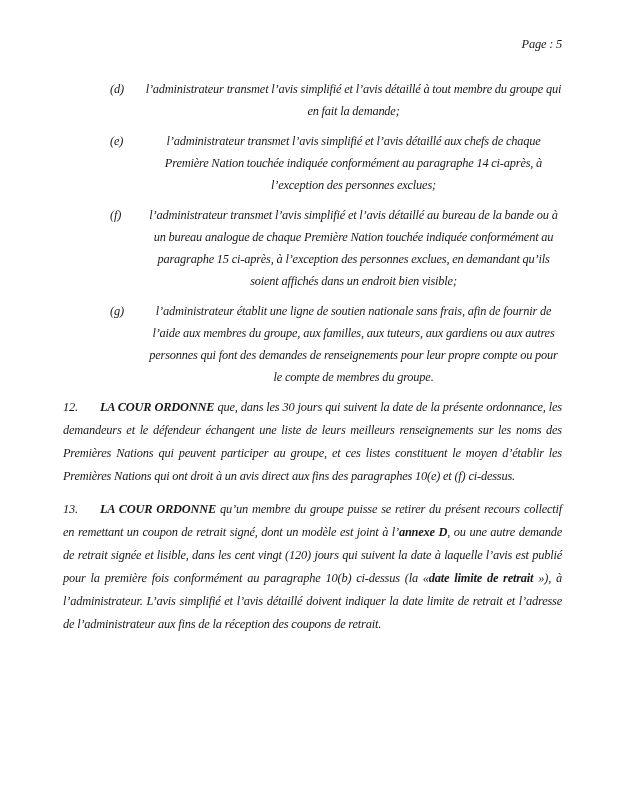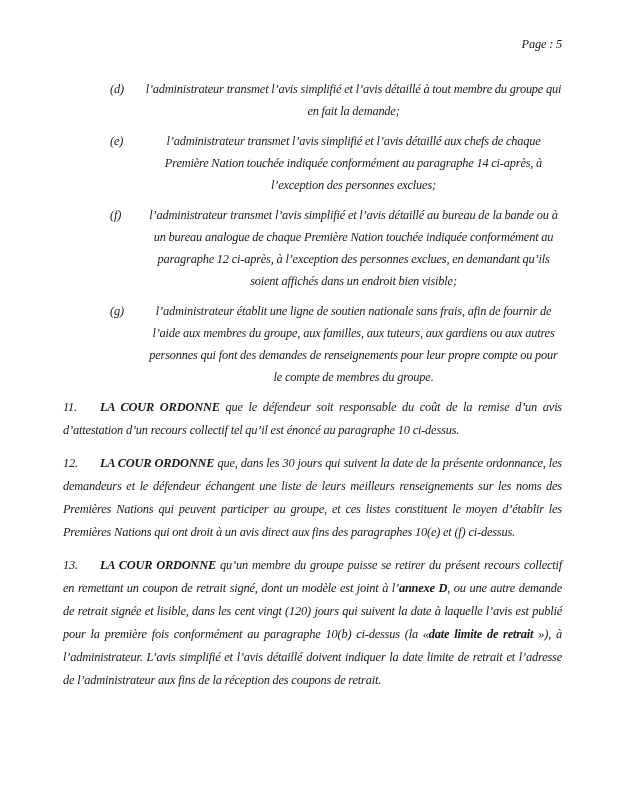--- a/index.html
+++ b/index.html
@@ -67,31 +67,28 @@
     <div class="list-item">
       <span class="li-label">(d)</span>
       <span class="li-text">l’administrateur transmet l’avis simplifié et l’avis détaillé à tout membre du groupe qui en fait la demande;</span>
     </div>
     <div class="list-item">
       <span class="li-label">(e)</span>
       <span class="li-text">l’administrateur transmet l’avis simplifié et l’avis détaillé aux chefs de chaque Première Nation touchée indiquée conformément au paragraphe 14 ci-après, à l’exception des personnes exclues;</span>
     </div>
     <div class="list-item">
       <span class="li-label">(f)</span>
-      <span class="li-text">l’administrateur transmet l’avis simplifié et l’avis détaillé au bureau de la bande ou à un bureau analogue de chaque Première Nation touchée indiquée conformément au paragraphe 12 ci-après, à l’exception des personnes exclues, en demandant qu’ils soient affichés dans un endroit bien visible;</span>
+      <span class="li-text">l’administrateur transmet l’avis simplifié et l’avis détaillé au bureau de la bande ou à un bureau analogue de chaque Première Nation touchée indiquée conformément au paragraphe 15 ci-après, à l’exception des personnes exclues, en demandant qu’ils soient affichés dans un endroit bien visible;</span>
     </div>
     <div class="list-item">
       <span class="li-label">(g)</span>
       <span class="li-text">l’administrateur établit une ligne de soutien nationale sans frais, afin de fournir de l’aide aux membres du groupe, aux familles, aux tuteurs, aux gardiens ou aux autres personnes qui font des demandes de renseignements pour leur propre compte ou pour le compte de membres du groupe.</span>
     </div>
   </div>
 
-  <div class="para">
-    <span class="p-num">11.</span><span><span class="bold">LA COUR ORDONNE</span><span class=""> que le défendeur soit responsable du coût de la remise d’un avis d’attestation d’un recours collectif tel qu’il est énoncé au paragraphe 10 ci-dessus.</span></span>
-  </div>
 
   <div class="para">
     <span class="p-num">12.</span><span><span class="bold">LA COUR ORDONNE</span><span class=""> que, dans les 30 jours qui suivent la date de la présente ordonnance, les demandeurs et le défendeur échangent une liste de leurs meilleurs renseignements sur les noms des Premières Nations qui peuvent participer au groupe, et ces listes constituent le moyen d’établir les Premières Nations qui ont droit à un avis direct aux fins des paragraphes 10(e) et (f) ci-dessus.</span></span>
   </div>
 
   <div class="para">
     <span class="p-num">13.</span><span><span class="bold">LA COUR ORDONNE</span><span class=""> qu’un membre du groupe puisse se retirer du présent recours collectif en remettant un coupon de retrait signé, dont un modèle est joint à l’</span><span class="bold">annexe D</span><span class="">, ou une autre demande de retrait signée et lisible, dans les cent vingt (120) jours qui suivent la date à laquelle l’avis est publié pour la première fois conformément au paragraphe 10(b) ci-dessus (la «</span><span class="bold">date limite de retrait</span><span class=""> »), à l’administrateur. L’avis simplifié et l’avis détaillé doivent indiquer la date limite de retrait et l’adresse de l’administrateur aux fins de la réception des coupons de retrait.</span></span>
   </div>
 
 </div>

